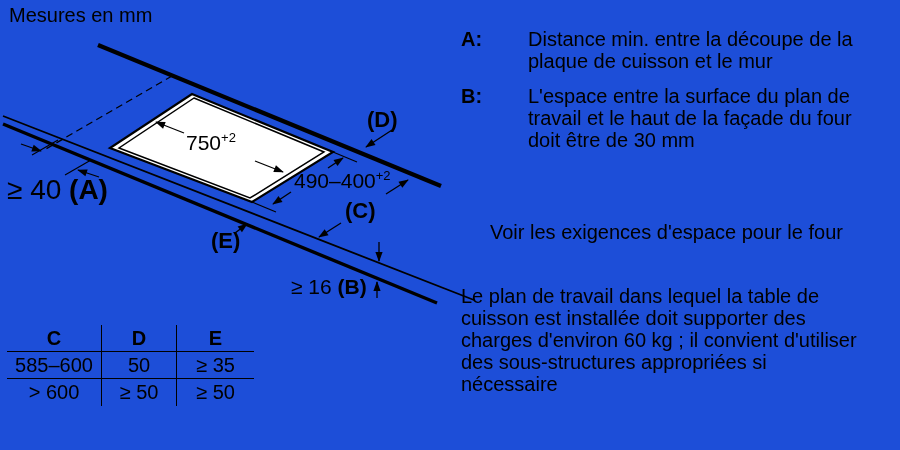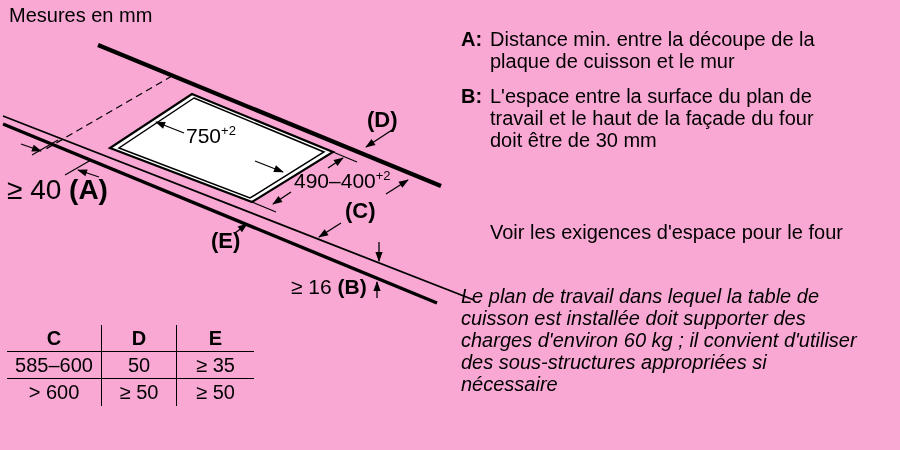--- a/index.html
+++ b/index.html
@@ -1,18 +1,18 @@
 <!DOCTYPE html>
 <html><head>
 <meta charset="utf-8">
 <style>
   * { margin:0; padding:0; box-sizing:border-box; }
   html,body { background:#fff; }
   #page {
-    position:relative; width:900px; height:450px; background:#f9a8d4;
+    position:relative; width:900px; height:450px; background:#1d4ed8;
     font-family:"Liberation Sans", sans-serif; color:#000; overflow:hidden;
   }
   .abs { position:absolute; }
   #title { left:9px; top:4px; font-size:20px; }
 
   
   .dim { font-size:21px; white-space:pre; }
   .dim sup { font-size:13px; line-height:0; }
   .callout { font-size:22px; font-weight:bold; white-space:pre; }
   .dim .blb { font-weight:bold; }
@@ -21,24 +21,24 @@
   #dim-table { left:7px; top:325px; display:grid; grid-template-columns:94px 75px 78px; font-size:20px; }
   #dim-table .cell { height:27px; line-height:26px; text-align:center; }
   #dim-table .hd { font-weight:bold; }
   #dim-table .bl { border-left:1.6px solid #000; }
   #dim-table .bb { border-bottom:1.6px solid #000; }
 
   
   #notes { left:461px; top:28px; width:436px; font-size:20px; line-height:22px; }
   .note-item { display:flex; }
   .note-label { font-weight:bold; width:29px; flex:0 0 29px; }
-  .note-text { white-space:pre; }
+  .note-text { white-space:pre;margin-left:38px; }
   #note-b { margin-top:13px; }
   #oven-note { margin-top:70px; margin-left:29px; white-space:pre; }
-  #load-note { margin-top:42px; white-space:pre;font-style:italic; }
+  #load-note { margin-top:42px; white-space:pre; }
 </style>
 </head>
 <body>
 
 <div id="page">
 
   <svg class="abs" style="left:0;top:0" width="480" height="320" viewBox="0 0 480 320">
     <defs>
       <marker id="ah" viewBox="0 0 11 10" refX="10" refY="5" markerWidth="12" markerHeight="9" orient="auto" markerUnits="userSpaceOnUse">
         <path d="M0,1 L11,5 L0,9 Z" fill="#000"></path>
@@ -90,21 +90,21 @@
 
       <g stroke-width="1.3">
         <line x1="379" y1="242" x2="379" y2="261" marker-end="url(#ah)"></line>
         <line x1="377" y1="298" x2="377" y2="282" marker-end="url(#ah)"></line>
       </g>
     </g>
   </svg>
 
   <div class="abs" id="title">Mesures en mm</div>
 
-  <div class="abs dim" style="left:186px;top:124px"><span>750</span><sup>+2</sup></div>
+  <div class="abs dim" style="left:186px;top:131px"><span>750</span><sup>+2</sup></div>
   <div class="abs dim" style="left:294px;top:169px"><span>490–400</span><sup>+2</sup></div>
   <div class="abs dim" style="left:7px;top:174px;font-size:28px"><span>≥ 40 </span><span class="blb">(A)</span></div>
   <div class="abs dim" style="left:291px;top:275px"><span>≥ 16 </span><span class="blb">(B)</span></div>
   <div class="abs callout" style="left:345px;top:198px">(C)</div>
   <div class="abs callout" style="left:367px;top:107px">(D)</div>
   <div class="abs callout" style="left:211px;top:228px">(E)</div>
 
   <div class="abs" id="dim-table">
     <div class="cell hd bb">C</div>
     <div class="cell hd bb bl">D</div>

